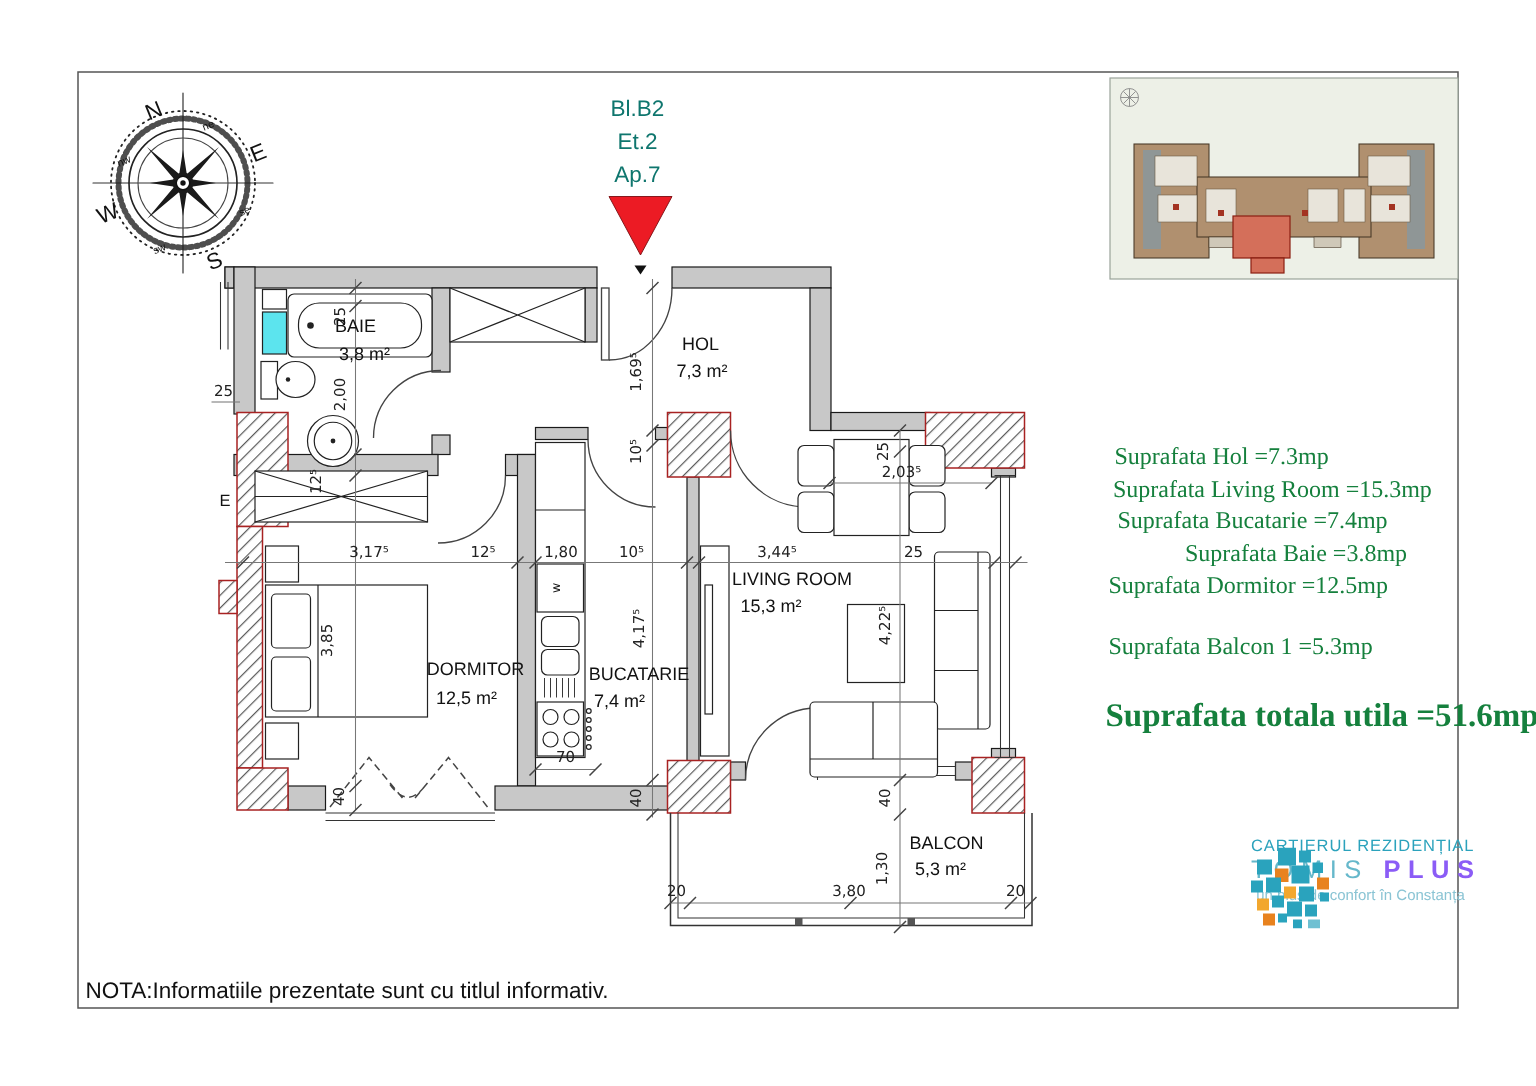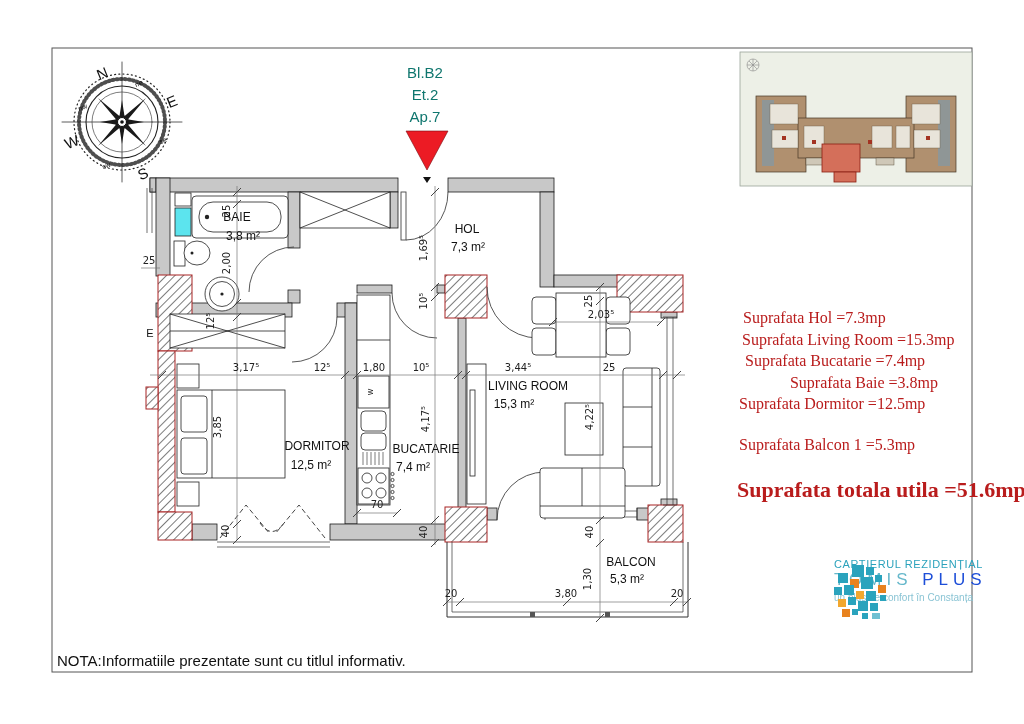--- a/index.html
+++ b/index.html
@@ -5,37 +5,37 @@
   html,body{margin:0;padding:0;background:#ffffff;}
   .page{position:relative;width:1024px;height:724px;background:#fff;overflow:hidden;
         font-family:"Liberation Sans",sans-serif;}
   .page svg{position:absolute;left:0;top:0;}
   svg text{font-family:"Liberation Sans",sans-serif;fill:#111;}
   text.dim{font-family:"DejaVu Sans",sans-serif;font-size:10px;fill:#222;}
   text.room{font-size:12px;fill:#111;}
   text.area{font-size:12px;fill:#111;}
   .title-block{position:absolute;left:375px;top:62px;width:100px;text-align:center;
                font-size:15px;line-height:22px;color:#0f766e;}
-  .areas-block{position:absolute;left:737px;top:307px;width:250px;
-               font-family:"Liberation Serif",serif;font-size:16px;color:#b91c1c;}
+  .areas-block{position:absolute;left:737px;top:294px;width:250px;
+               font-family:"Liberation Serif",serif;font-size:16px;color:#15803d;}
   .areas-block .ln{line-height:21.5px;white-space:nowrap;}
   .areas-block .ln:nth-child(1){padding-left:6px;}
   .areas-block .ln:nth-child(2){padding-left:5px;}
   .areas-block .ln:nth-child(3){padding-left:8px;}
   .areas-block .ln:nth-child(4){padding-left:4px;text-align:center;}
   .areas-block .ln:nth-child(5){padding-left:2px;}
   .areas-block .balcony{margin-top:19px;padding-left:2px;line-height:21px;white-space:nowrap;}
   .areas-block .total{margin-top:22px;font-weight:bold;font-size:22px;white-space:nowrap;}
   .note{position:absolute;left:57px;top:652px;font-size:15px;color:#111;}
-  .logo-block{position:absolute;left:834px;top:558px;width:146px;text-align:left;}
+  .logo-block{position:absolute;left:834px;top:558px;width:146px;text-align:center;}
   .logo-top{font-size:11px;letter-spacing:0.6px;color:#2ba2bc;white-space:nowrap;}
   .logo-mosaic{margin:7px auto 5px auto;display:block;}
   .logo-brand{font-size:17px;letter-spacing:5px;white-space:nowrap;}
   .logo-brand .a{color:#66b8cb;font-weight:400;}
-  .logo-brand .b{color:#1d4ed8;font-weight:400;}
+  .logo-brand .b{color:#8b5cf6;font-weight:700;}
   .logo-bottom{font-size:10px;color:#8ac4d4;margin-top:2px;white-space:nowrap;}
 </style>
 </head>
 <body>
 
 <div class="page">
 
 <svg width="1024" height="724" viewBox="0 0 1024 724">
   <defs>
     <pattern id="hatch" width="6" height="6" patternUnits="userSpaceOnUse" patternTransform="rotate(45)">

